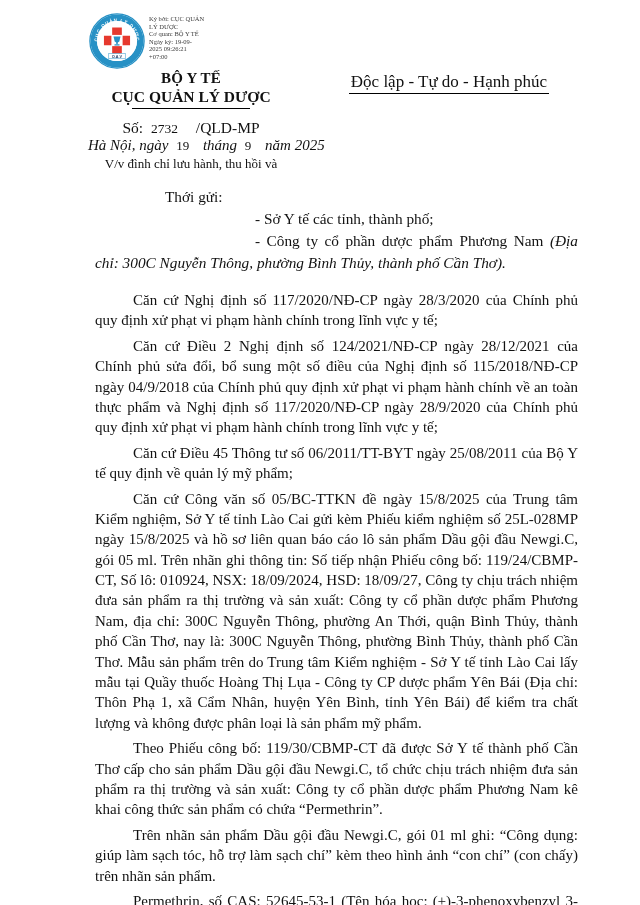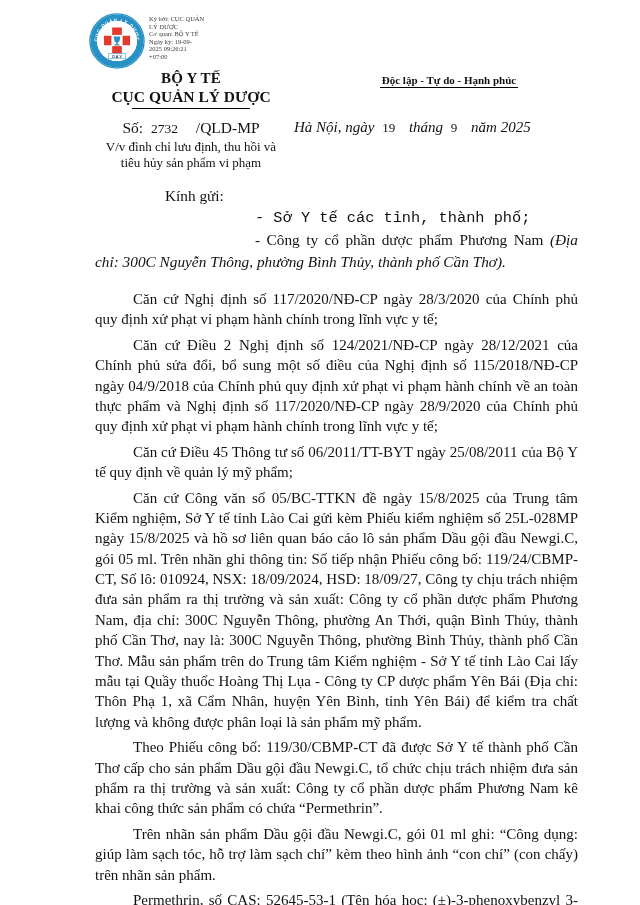--- a/index.html
+++ b/index.html
@@ -18,32 +18,32 @@
     font-size:6.5px;line-height:7.6px;color:#3c3c3c;white-space:nowrap;
   }
   
   .header{margin:70px 12px 0 88px;width:516px;display:flex;}
   .header-left{width:206px;text-align:center;}
   .header-right{width:310px;text-align:center;}
   .ministry{font-weight:bold;font-size:15px;letter-spacing:.2px;}
   .department{font-weight:bold;font-size:15.5px;margin-top:1px;}
   .dept-underline{display:block;width:118px;height:0;border-bottom:1.2px solid #000;margin:2px auto 0;}
   .country{font-weight:bold;font-size:14.6px;white-space:nowrap;}
-  .motto{font-weight:bold;font-size:11px;display:inline-block;padding:0 2px 1px;border-bottom:1.4px solid #000;margin-top:2px;}
-  .meta-row{display:flex;margin:10px 0 0 88px;width:516px;}
+  .motto{font-weight:normal;font-size:17px;display:inline-block;padding:0 2px 1px;border-bottom:1.4px solid #000;margin-top:2px;}
+  .meta-row{display:flex;margin:10px 0 0 88px;width:516px;flex-direction:column;}
   .doc-number{width:206px;text-align:center;font-size:15.5px;white-space:nowrap;}
   .doc-number .num{font-size:13.5px;margin:0 14px 0 4px;}
   .dateline{width:310px;text-align:left;font-size:15px;font-style:italic;white-space:nowrap;}
   .dateline .num{font-style:normal;font-size:13px;margin:0 10px 0 4px;}
   .dateline .num:last-of-type{margin-right:10px;}
   .subject{margin-left:88px;width:206px;text-align:center;font-size:13px;line-height:16px;margin-top:2px;}
   
   .recipients{margin:14px 62px 0 95px;font-size:15.3px;line-height:22px;}
   .kg-label{margin-left:70px;}
-  .kg-item1{margin-left:160px;font-family:Liberation Mono, monospace;}
+  .kg-item1{margin-left:160px;}
   .kg-item2{margin:0;text-indent:160px;text-align:justify;}
   .kg-item2 .addr{font-style:italic;}
   
   .body-text{margin:16px 62px 0 95px;}
   .body-text p{
     margin:0 0 5px 0;text-indent:38px;text-align:justify;
     font-size:15px;line-height:1.36;
   }
 </style>
 </head>
@@ -100,26 +100,25 @@
   <div class="dateline">
     <span>Hà Nội, ngày</span>
     <span class="num">19</span>
     <span>tháng</span>
     <span class="num">9</span>
     <span>năm 2025</span>
   </div>
 </div>
 
 <div class="subject">
-  <div>V/v đình chỉ lưu định, thu hồi và</div>
-  <div>tiêu hủy sản phẩm vi phạm</div>
+  <div>V/v đình chỉ lưu hành, thu hồi và</div>
 </div>
 
 <div class="recipients">
-  <div class="kg-label">Kính gửi:</div>
+  <div class="kg-label">Thới gửi:</div>
   <div class="kg-item1">- Sở Y tế các tỉnh, thành phố;</div>
   <p class="kg-item2"><span>- Công ty cổ phần dược phẩm Phương Nam </span><span class="addr">(Địa chỉ: 300C Nguyễn Thông, phường Bình Thủy, thành phố Cần Thơ).</span></p>
 </div>
 
 <div class="body-text">
   <p>Căn cứ Nghị định số 117/2020/NĐ-CP ngày 28/3/2020 của Chính phủ quy định xử phạt vi phạm hành chính trong lĩnh vực y tế;</p>
   <p>Căn cứ Điều 2 Nghị định số 124/2021/NĐ-CP ngày 28/12/2021 của Chính phủ sửa đổi, bổ sung một số điều của Nghị định số 115/2018/NĐ-CP ngày 04/9/2018 của Chính phủ quy định xử phạt vi phạm hành chính về an toàn thực phẩm và Nghị định số 117/2020/NĐ-CP ngày 28/9/2020 của Chính phủ quy định xử phạt vi phạm hành chính trong lĩnh vực y tế;</p>
   <p>Căn cứ Điều 45 Thông tư số 06/2011/TT-BYT ngày 25/08/2011 của Bộ Y tế quy định về quản lý mỹ phẩm;</p>
   <p>Căn cứ Công văn số 05/BC-TTKN đề ngày 15/8/2025 của Trung tâm Kiểm nghiệm, Sở Y tế tỉnh Lào Cai gửi kèm Phiếu kiểm nghiệm số 25L-028MP ngày 15/8/2025 và hồ sơ liên quan báo cáo lô sản phẩm Dầu gội đầu Newgi.C, gói 05 ml. Trên nhãn ghi thông tin: Số tiếp nhận Phiếu công bố: 119/24/CBMP-CT, Số lô: 010924, NSX: 18/09/2024, HSD: 18/09/27, Công ty chịu trách nhiệm đưa sản phẩm ra thị trường và sản xuất: Công ty cổ phần dược phẩm Phương Nam, địa chỉ: 300C Nguyễn Thông, phường An Thới, quận Bình Thủy, thành phố Cần Thơ, nay là: 300C Nguyễn Thông, phường Bình Thủy, thành phố Cần Thơ. Mẫu sản phẩm trên do Trung tâm Kiểm nghiệm - Sở Y tế tỉnh Lào Cai lấy mẫu tại Quầy thuốc Hoàng Thị Lụa - Công ty CP dược phẩm Yên Bái (Địa chỉ: Thôn Phạ 1, xã Cẩm Nhân, huyện Yên Bình, tỉnh Yên Bái) để kiểm tra chất lượng và không được phân loại là sản phẩm mỹ phẩm.</p>
   <p>Theo Phiếu công bố: 119/30/CBMP-CT đã được Sở Y tế thành phố Cần Thơ cấp cho sản phẩm Dầu gội đầu Newgi.C, tổ chức chịu trách nhiệm đưa sản phẩm ra thị trường và sản xuất: Công ty cổ phần dược phẩm Phương Nam kê khai công thức sản phẩm có chứa “Permethrin”.</p>

